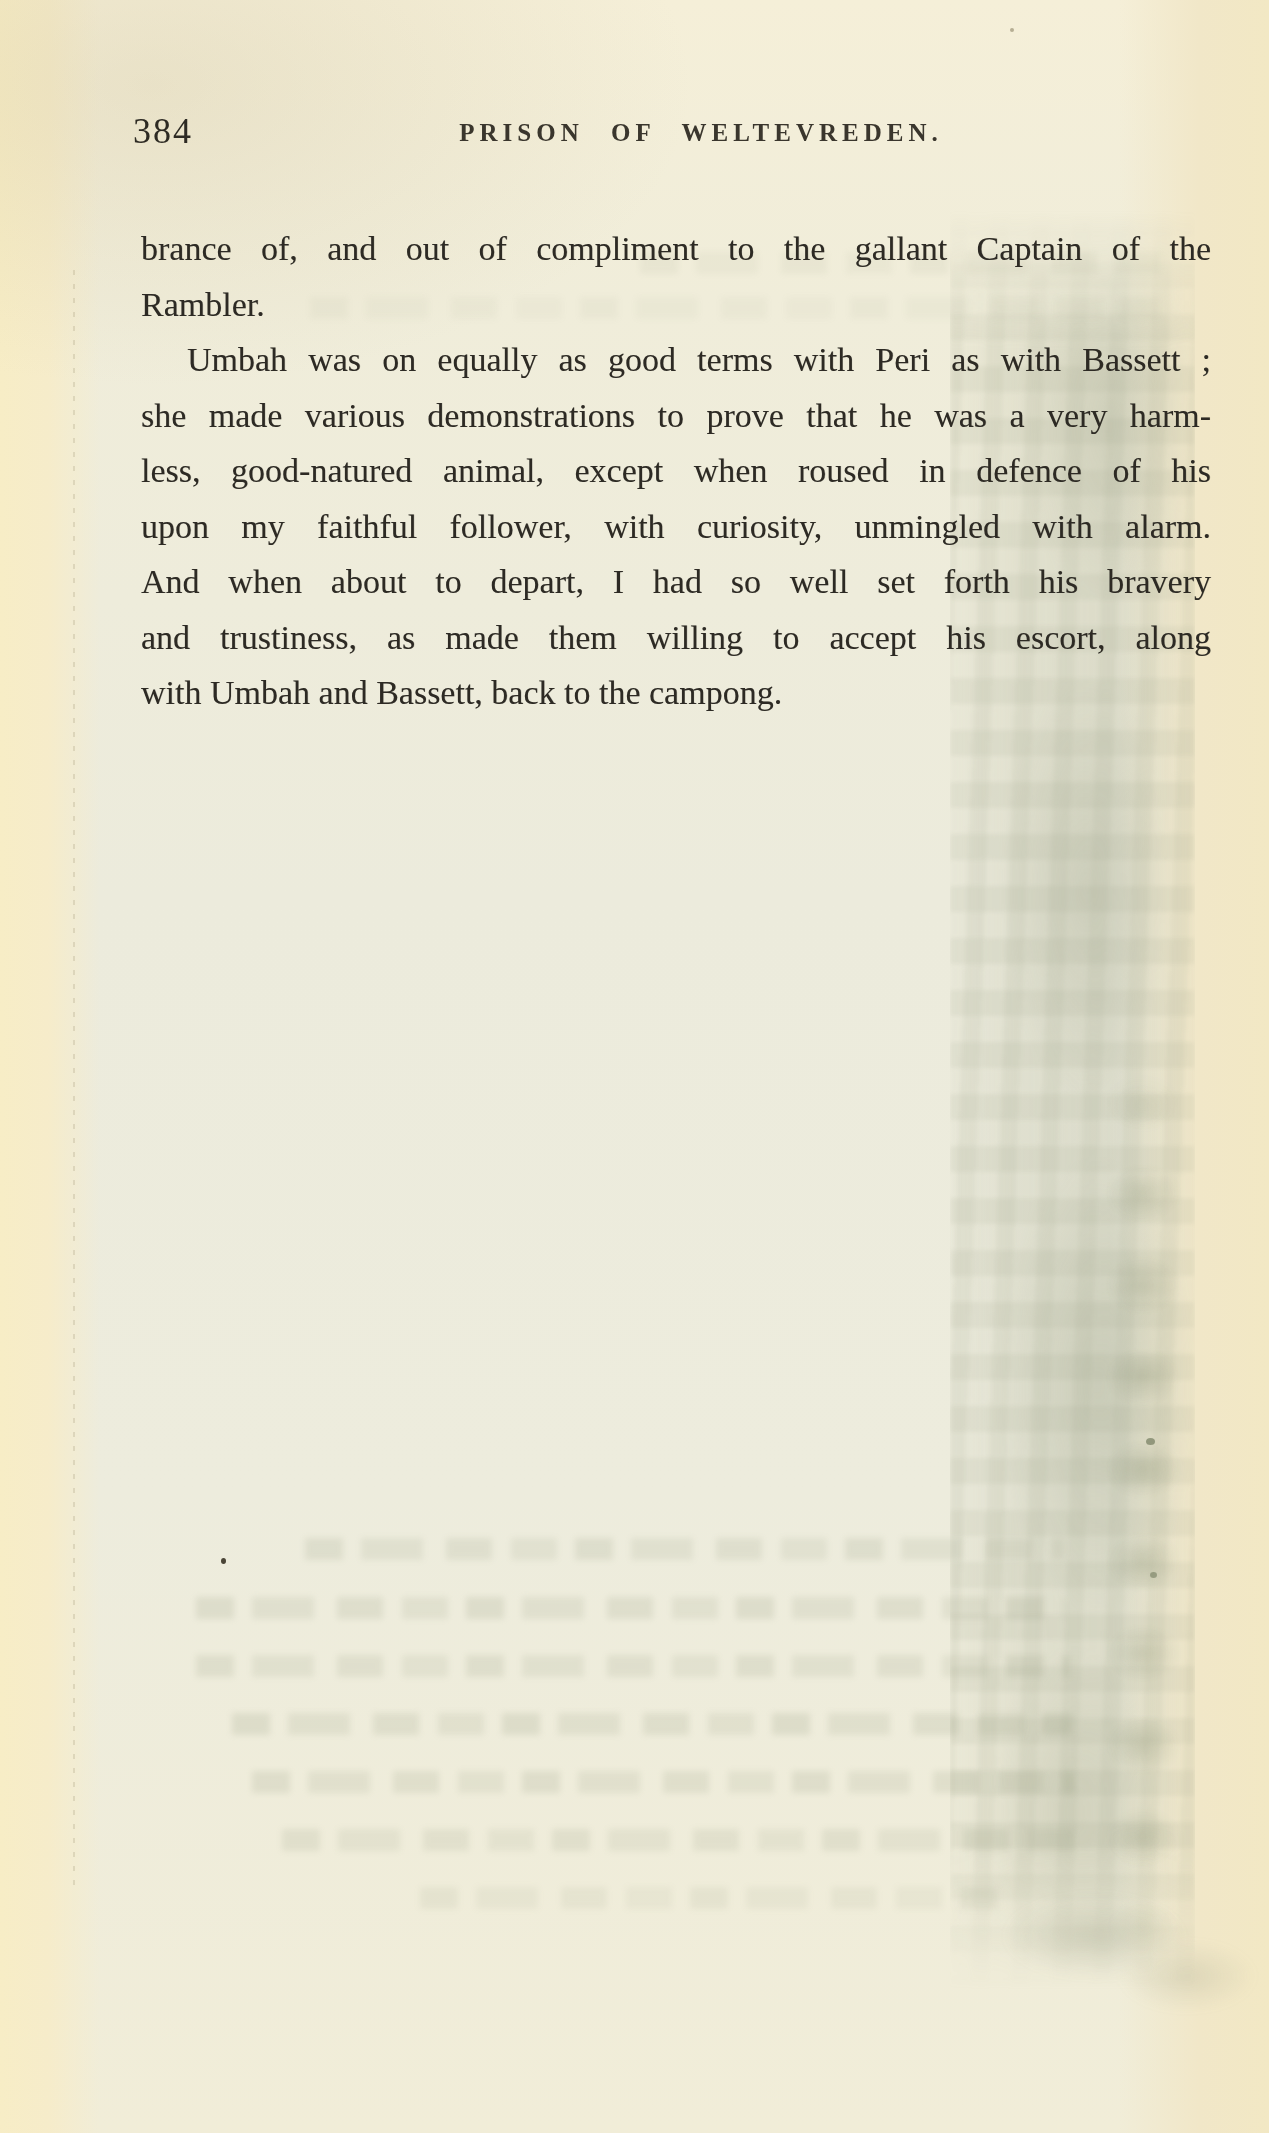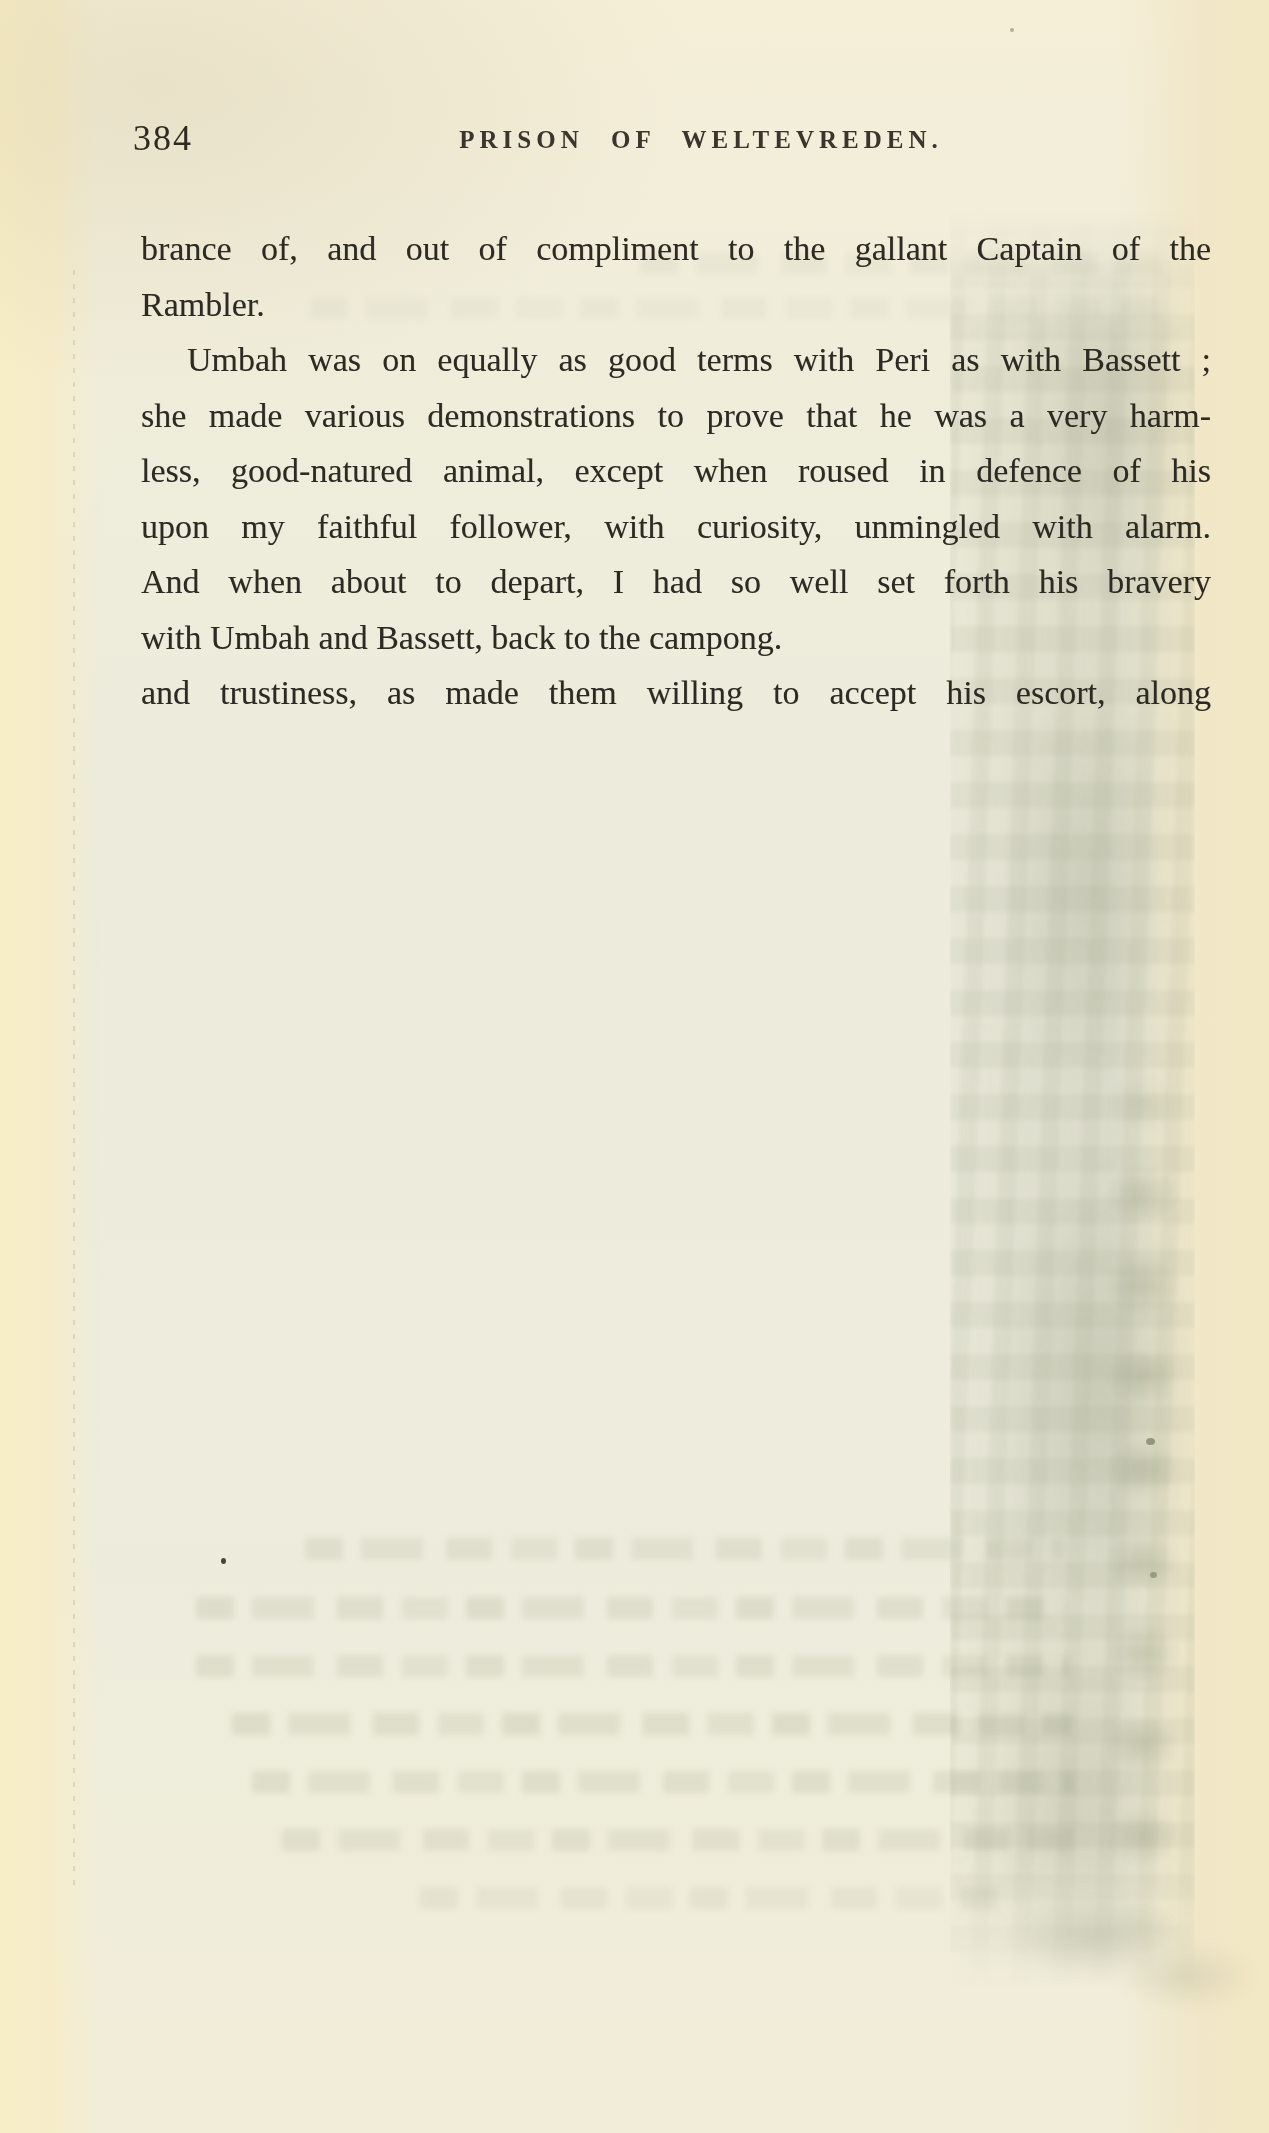--- a/index.html
+++ b/index.html
@@ -61,21 +61,21 @@
   .g7{left:420px;top:1887px;width:590px;opacity:.20;}
 
   
   .speck{border-radius:50%;}
   .sp1{left:221px;top:1558px;width:5px;height:6px;background:#4a4536;filter:blur(.4px);}
   .sp2{left:1146px;top:1438px;width:9px;height:7px;background:rgba(108,116,88,.65);filter:blur(.6px);}
   .sp3{left:1150px;top:1572px;width:7px;height:6px;background:rgba(108,116,88,.55);filter:blur(.6px);}
   .sp4{left:1010px;top:28px;width:4px;height:4px;background:rgba(120,110,80,.5);}
 
   
-  .header-row{position:absolute;left:133px;top:117px;width:1070px;height:50px;color:#2f2c25;}
+  .header-row{position:absolute;left:133px;top:110px;width:1070px;height:50px;color:#2f2c25;}
   .pageno{position:absolute;left:0;top:0;font-size:36px;letter-spacing:2px;color:#2d2a23;}
   .running-head{position:absolute;left:50%;top:9px;transform:translateX(-50%);
     font-size:25px;font-weight:700;letter-spacing:5px;word-spacing:16px;white-space:nowrap;color:#3a362d;margin-left:33px;}
 
   
   .body-block{position:absolute;left:133px;top:221px;width:1070px;color:#2d2a24;
     font-size:34px;line-height:55.5px;margin-left:8px;}
   .line{text-align:justify;text-align-last:justify;white-space:normal;
     text-shadow:0.4px 0.4px 0 rgba(45,42,36,.25);}
   .line.indent{text-indent:46px;}
@@ -112,17 +112,17 @@
   </div>
 
   <div class="body-block" id="body-block">
       <div class="line">brance of, and out of compliment to the gallant Captain of the</div>
       <div class="line last">Rambler.</div>
       <div class="line indent">Umbah was on equally as good terms with Peri as with Bassett ;</div>
       <div class="line">she made various demonstrations to prove that he was a very harm-</div>
       <div class="line">less, good-natured animal, except when roused in defence of his</div>
       <div class="line">upon my faithful follower, with curiosity, unmingled with alarm.</div>
       <div class="line">And when about to depart, I had so well set forth his bravery</div>
+      <div class="line">and trustiness, as made them willing to accept his escort, along</div>
       <div class="line last">with Umbah and Bassett, back to the campong.</div>
-      <div class="line">and trustiness, as made them willing to accept his escort, along</div>
     </div>
 
 </div>
 
 </body></html>

